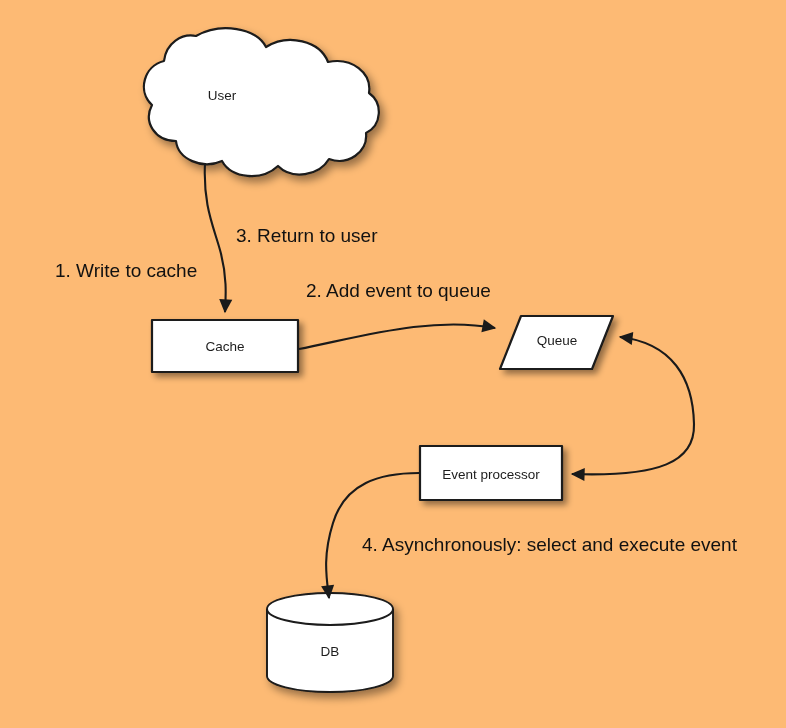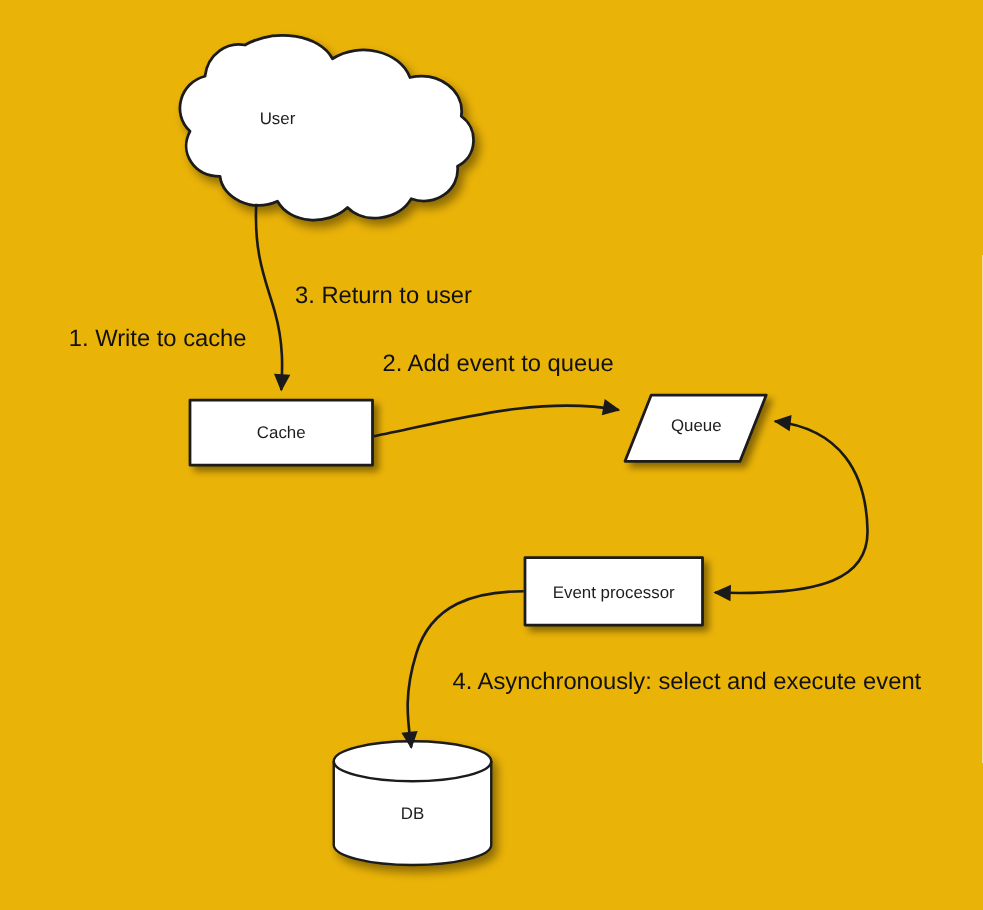--- a/index.html
+++ b/index.html
@@ -7,21 +7,21 @@
     padding: 0;
     background: #ffffff;
   }
   body {
     font-family: "Liberation Sans", sans-serif;
   }
   #diagram-root {
     position: relative;
     width: 786px;
     height: 728px;
-    background: #eab308;
+    background: #fdba74;
     overflow: hidden;
   }
   svg#flow {
     display: block;
     width: 786px;
     height: 728px;
   }
   .shape-fill {
     fill: #ffffff;
     stroke: #1a1a1a;

